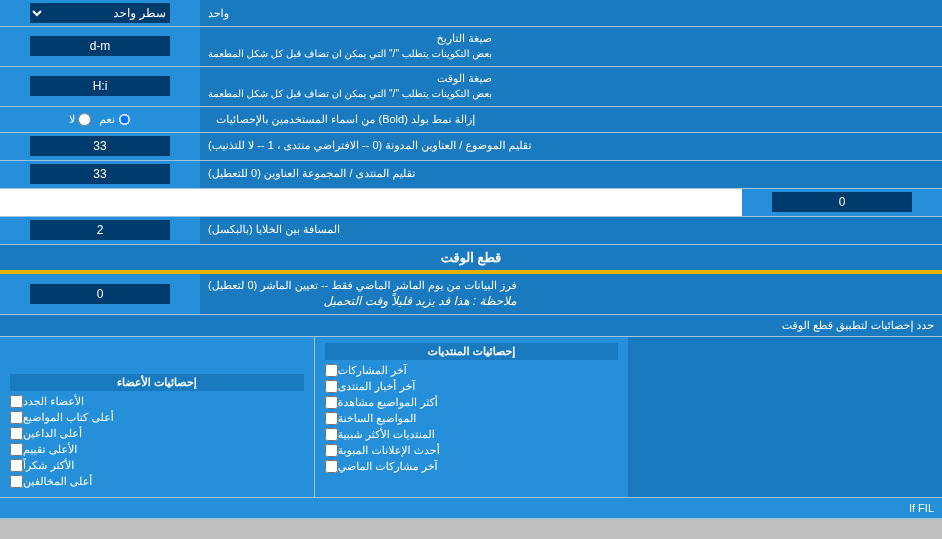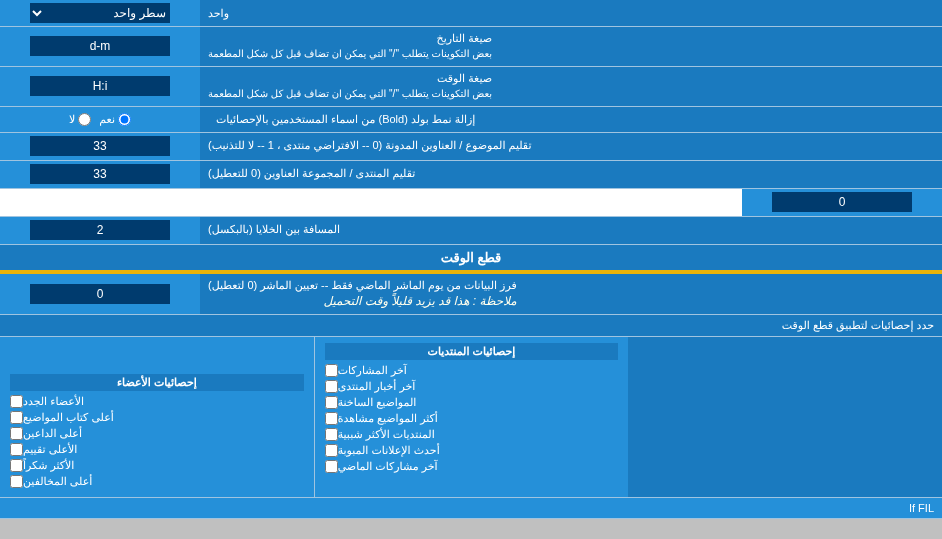--- a/index.html
+++ b/index.html
@@ -292,25 +292,25 @@
       </div>
       <div class="checkbox-item">
         <span>آخر المشاركات</span>
         <input type="checkbox" style="">
       </div>
       <div class="checkbox-item">
         <span>آخر أخبار المنتدى</span>
         <input type="checkbox" style="">
       </div>
       <div class="checkbox-item">
+        <span>أكثر المواضيع مشاهدة</span>
+        <input type="checkbox" style="">
+      </div>
+      <div class="checkbox-item">
         <span>المواضيع الساخنة</span>
-        <input type="checkbox" style="">
-      </div>
-      <div class="checkbox-item">
-        <span>أكثر المواضيع مشاهدة</span>
         <input type="checkbox" style="">
       </div>
       <div class="checkbox-item">
         <span>المنتديات الأكثر شببية</span>
         <input type="checkbox" style="">
       </div>
       <div class="checkbox-item">
         <span>أحدث الإعلانات المبوبة</span>
         <input type="checkbox" style="">
       </div>

